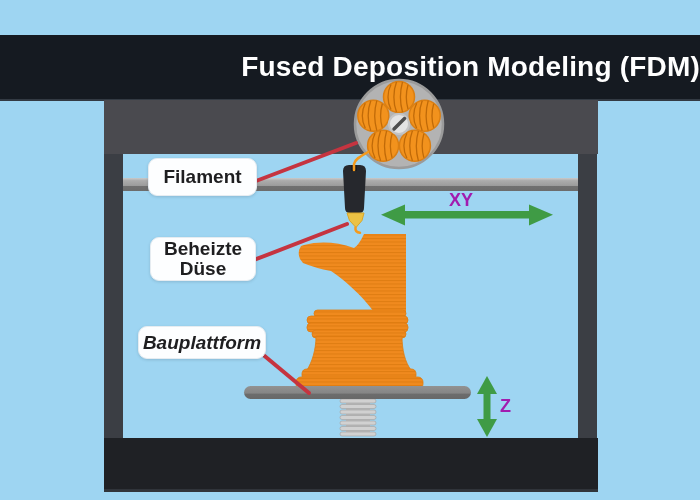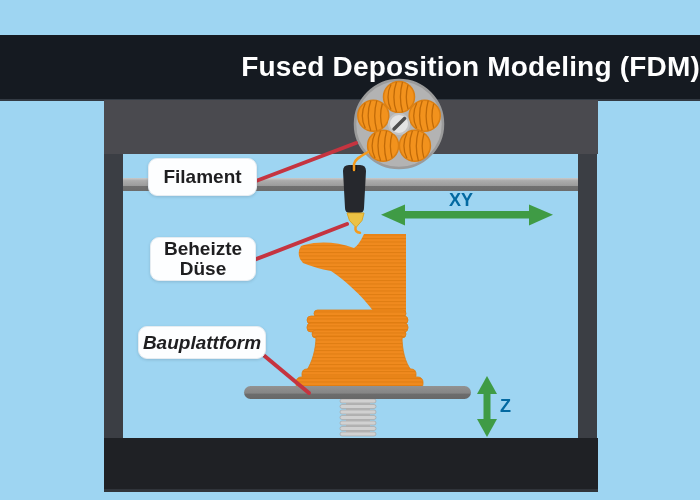--- a/index.html
+++ b/index.html
@@ -9,21 +9,21 @@
           border-bottom:2px solid #333A43;display:flex;align-items:center;justify-content:flex-end;margin-top:35px;}
   .title{color:#ffffff;font-size:28px;font-weight:bold;letter-spacing:.2px;}
   .scene{position:absolute;left:0;top:0;}
   .label{position:absolute;background:#FDFEFF;border:1px solid #E6ECF1;border-radius:9px;
          box-shadow:0 1px 3px rgba(40,60,80,.18);color:#1E1E20;font-weight:bold;font-size:19px;
          line-height:20px;display:flex;align-items:center;justify-content:center;
          text-align:center;box-sizing:border-box;}
   #label-filament{left:148px;top:158px;width:109px;height:38px;}
   #label-duese{left:150px;top:237px;width:106px;height:44px;padding:6px 8px;}
   #label-platform{left:138px;top:326px;width:128px;height:33px;font-style:italic;}
-  .axis-label{position:absolute;font-weight:bold;font-size:18px;color:#0369a1;}
+  .axis-label{position:absolute;font-weight:bold;font-size:18px;color:#a21caf;}
   #xy-label{left:449px;top:190px;}
   #z-label{left:500px;top:396px;}
 </style>
 </head>
 <body>
 
 <div class="stage">
 
   <div class="header">
     <div class="title">Fused Deposition Modeling (FDM)</div>

